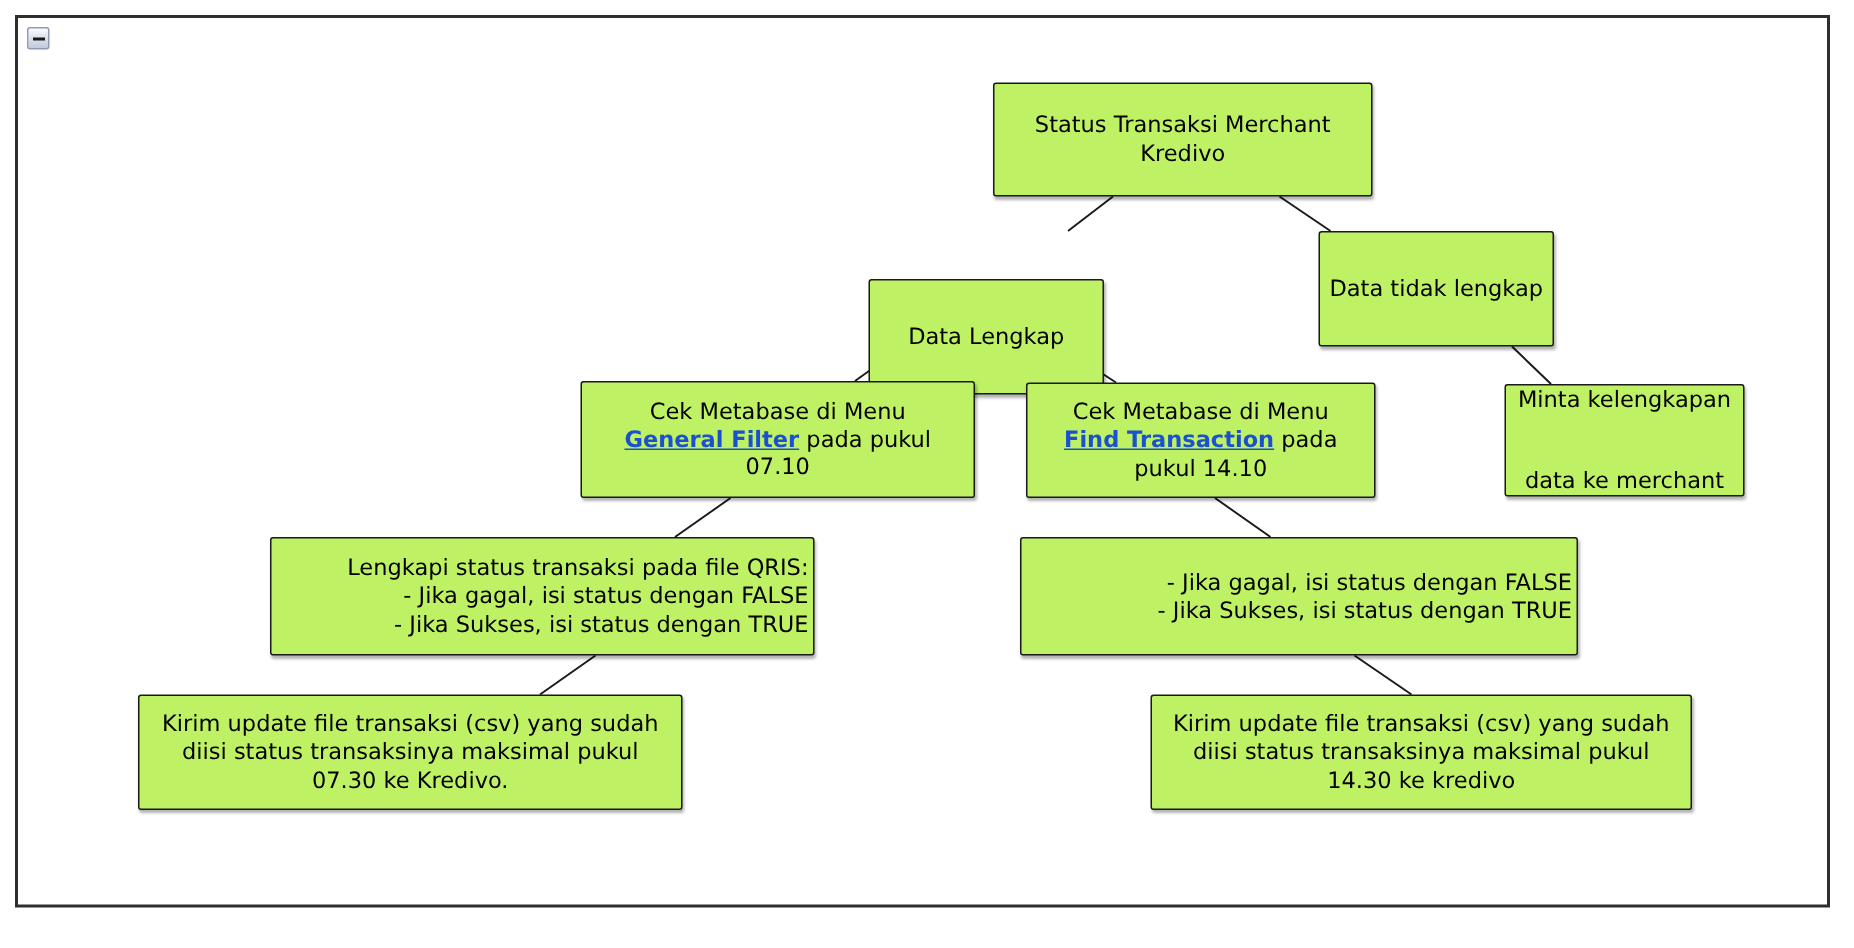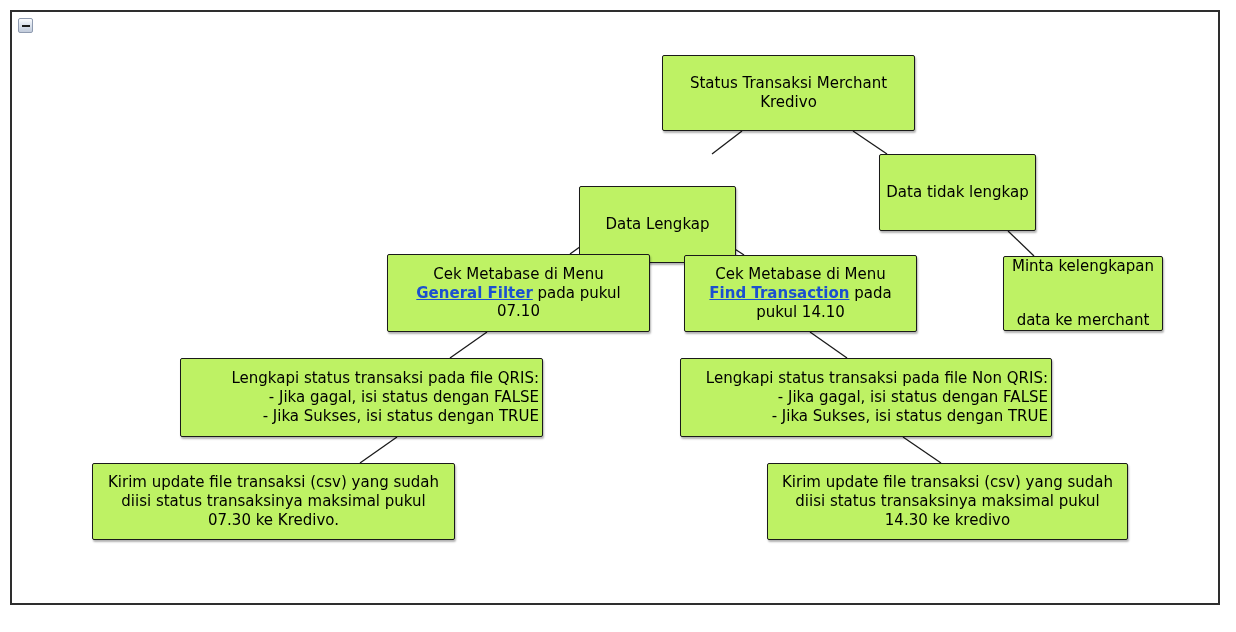--- a/index.html
+++ b/index.html
@@ -126,21 +126,20 @@
     <div class="line">data ke merchant</div>
   </div>
 
   <div class="node left-align" style="left:180px; top:358px; width:363px; height:79px;">
     <div class="line">Lengkapi status transaksi pada file QRIS:</div>
     <div class="line">- Jika gagal, isi status dengan FALSE</div>
     <div class="line">- Jika Sukses, isi status dengan TRUE</div>
   </div>
 
   <div class="node left-align" style="left:680px; top:358px; width:372px; height:79px;">
-    <div class="line">Lengkapi status transaksi pada file Non QRIS:</div>
     <div class="line">- Jika gagal, isi status dengan FALSE</div>
     <div class="line">- Jika Sukses, isi status dengan TRUE</div>
   </div>
 
   <div class="node" style="left:92px; top:463px; width:363px; height:77px;">
     <div class="line">Kirim update file transaksi (csv) yang sudah</div>
     <div class="line">diisi status transaksinya maksimal pukul</div>
     <div class="line">07.30 ke Kredivo.</div>
   </div>
 

